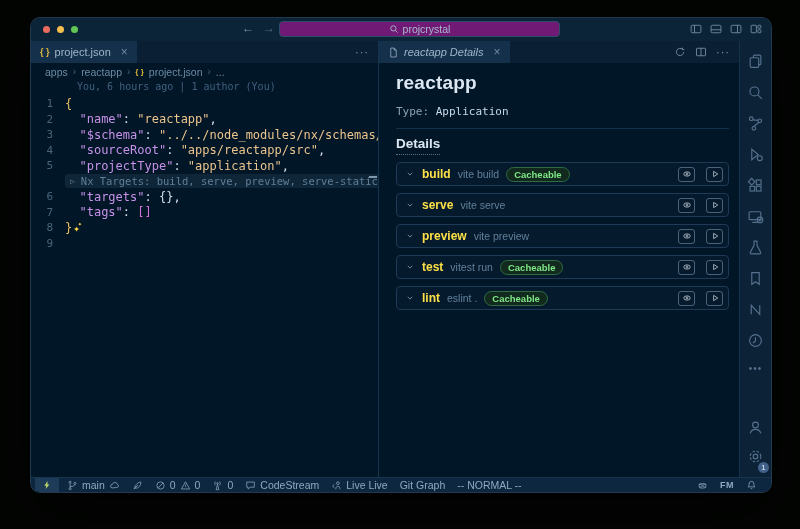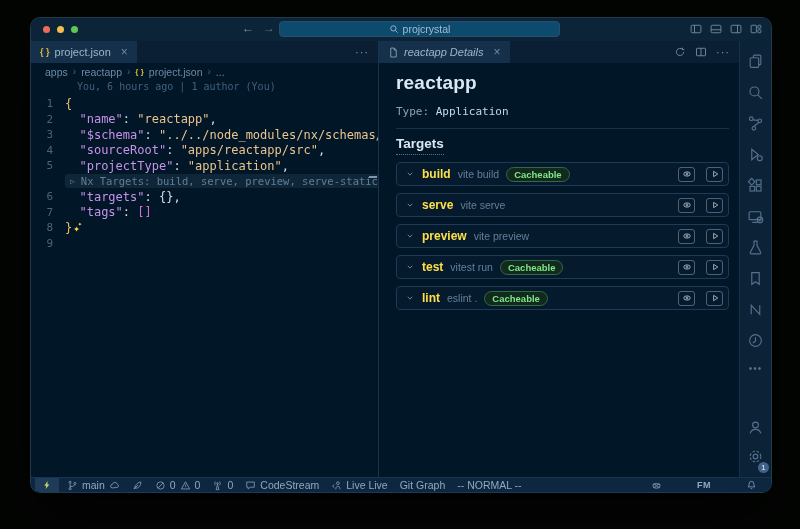--- a/index.html
+++ b/index.html
@@ -14,21 +14,21 @@
 
   
   .titlebar { height:23px; background:#0c2438; position:relative; flex:0 0 auto; }
   .lights { position:absolute; left:12px; top:8px; display:flex; gap:7px; }
   .light { width:7px; height:7px; border-radius:50%; }
   .l-red{background:#ed6a5e}.l-yellow{background:#f4bf4f}.l-green{background:#61c554}
   .nav-arrows { position:absolute; left:211px; top:3px; display:flex; gap:9px;
     font-size:12px; color:#7e97ac; }
   .nav-arrows .fwd { color:#516b80; }
   .searchbox { position:absolute; left:248px; top:3px; width:281px; height:16px;
-    background:#0c4a6e; border:1px solid #2c4d68; border-radius:4px;
+    background:#701a75; border:1px solid #2c4d68; border-radius:4px;
     display:flex; align-items:center; justify-content:center; gap:4px;
     color:#a7bccd; font-size:10.5px; }
   .layout-icons { position:absolute; right:9px; top:5px; display:flex; gap:8px; }
   .layout-icons svg { width:12px; height:12px; stroke:#7e97ac; fill:none; stroke-width:1.1; }
 
   
   .main { flex:1; display:flex; min-height:0; }
   .editor-area { flex:1; display:flex; min-width:0; }
   .group { display:flex; flex-direction:column; background:#011627; min-width:0; position:relative; }
   .group-left { width:348px; border-right:1px solid #16344e; }
@@ -113,21 +113,21 @@
     display:flex; align-items:center; justify-content:center; }
 
   
   .statusbar { height:15px; background:#0d2740; border-top:1px solid #16344e;
     display:flex; align-items:center; font-size:10.5px; color:#8fa8bf;
     padding:0 8px 0 4px; flex:0 0 auto; }
   .sb-item { display:flex; align-items:center; gap:4px; padding:0 6px; height:100%; }
   .sb-item svg { width:11px; height:11px; stroke:#8fa8bf; fill:none; stroke-width:1.1; flex:0 0 auto; }
   .remote-box { background:#1e3c57; padding:0 7px; margin-right:2px; }
   .remote-box svg { stroke:none; fill:#c0dc6a; width:10px; height:12px; }
-  .sb-right { margin-left:auto; display:flex; align-items:center;gap:23px; }
+  .sb-right { margin-left:auto; display:flex; align-items:center; }
   .lang-chip { font-size:9px; font-weight:700; letter-spacing:.5px; }
 </style>
 </head>
 <body>
 
 <div class="window">
 
   <div class="titlebar">
     <div class="lights">
       <span class="light l-red"></span>
@@ -231,21 +231,21 @@
           </div>
         </div>
         <div class="details">
           <div class="details-head">
             <span class="details-title">reactapp</span>
           </div>
           <div class="meta mono">
             <div><span class="lbl">Type:</span> <span class="val">Application</span></div>
           </div>
           <div class="details-divider"></div>
-          <div><span class="targets-heading">Targets</span></div>
+          <div><span class="targets-heading">Details</span></div>
           <div class="targets-list">
   <div class="target-row">
     <svg class="chev" viewBox="0 0 16 16">
                   <path d="M4.5 6l3.5 3.8L11.5 6"></path>
                 </svg>
     <span class="t-name">build</span>
     <span class="t-desc">vite build</span>
     <span class="badge">Cacheable</span>
     <span class="spacer"></span>
     <button class="row-btn">

